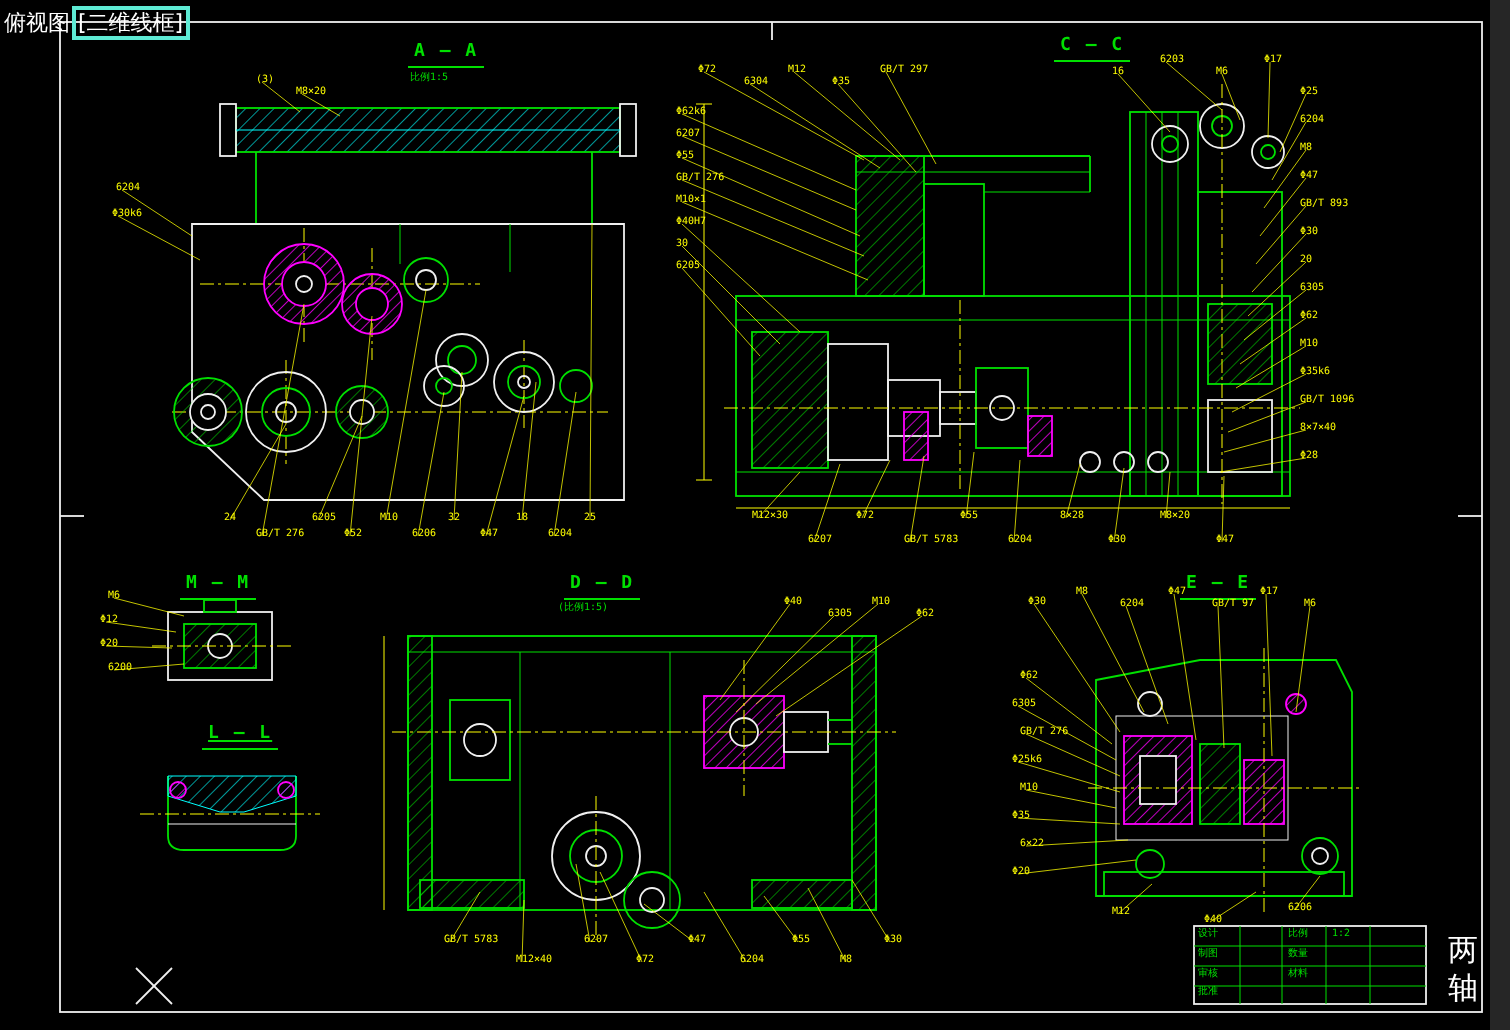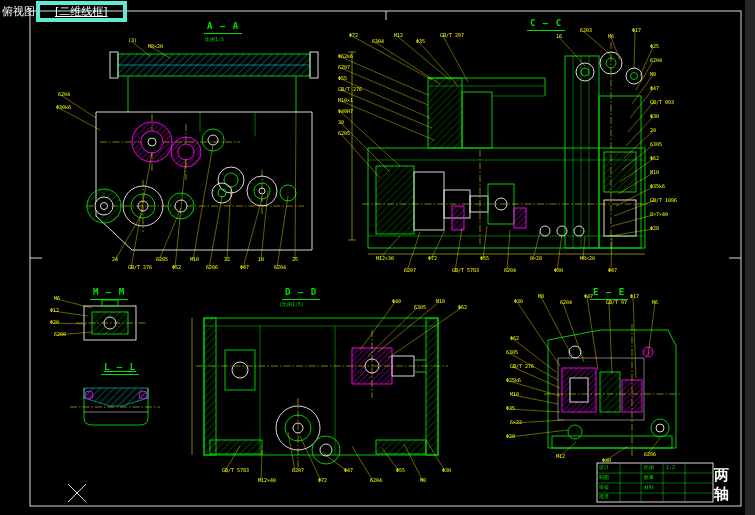--- a/index.html
+++ b/index.html
@@ -14,23 +14,23 @@
   .pc{stroke:var(--cyan);stroke-width:.6;} .pg{stroke:var(--green);stroke-width:.55;} .pm{stroke:var(--magenta);stroke-width:.75;}
   .fhc{fill:url(#hc);} .fhg{fill:url(#hg);} .fhm{fill:url(#hm);} .fk{fill:#000;}
   #leaders{z-index:2;pointer-events:none;}
   #leaders line{stroke:var(--yellow);stroke-width:.45;opacity:.85;}
   #ann-layer{position:absolute;left:0;top:0;width:755px;height:515px;z-index:3;pointer-events:none;}
   .ann{position:absolute;font-size:5px;line-height:1.1;color:var(--yellow);white-space:nowrap;}
   .ann.g{color:var(--green);}
   .ann.tt{font-size:9px;font-weight:bold;letter-spacing:1px;border-bottom:1px solid currentColor;padding:0 3px 1px;}
   #vp-label{position:absolute;left:2px;top:4px;z-index:5;color:#fff;font-size:11px;
             font-family:"DejaVu Sans",sans-serif;}
-  #vp-label .boxed{border:4px solid #5eead4;padding:0 15px;margin-left:1px;text-decoration:underline;}
-  #part-name{position:absolute;left:714px;top:466px;z-index:4;color:#fff;font-size:15px;font-weight:bold;
-             letter-spacing:6px;font-family:"DejaVu Sans",sans-serif;}
+  #vp-label .boxed{border:2px solid #5eead4;padding:0 1px;margin-left:1px;}
+  #part-name{position:absolute;left:714px;top:466px;z-index:4;color:#fff;font-size:15px;font-weight:normal;
+             letter-spacing:6px;font-family:"DejaVu Sans",sans-serif;text-align:center;}
   #right-strip{position:absolute;right:0;top:0;width:10px;height:515px;background:#262626;z-index:1;}
 </style>
 </head>
 <body>
 
 <div id="stage">
   <div id="right-strip"></div>
 
   <svg id="linework" width="755" height="515" viewBox="0 0 755 515">
     <defs>

